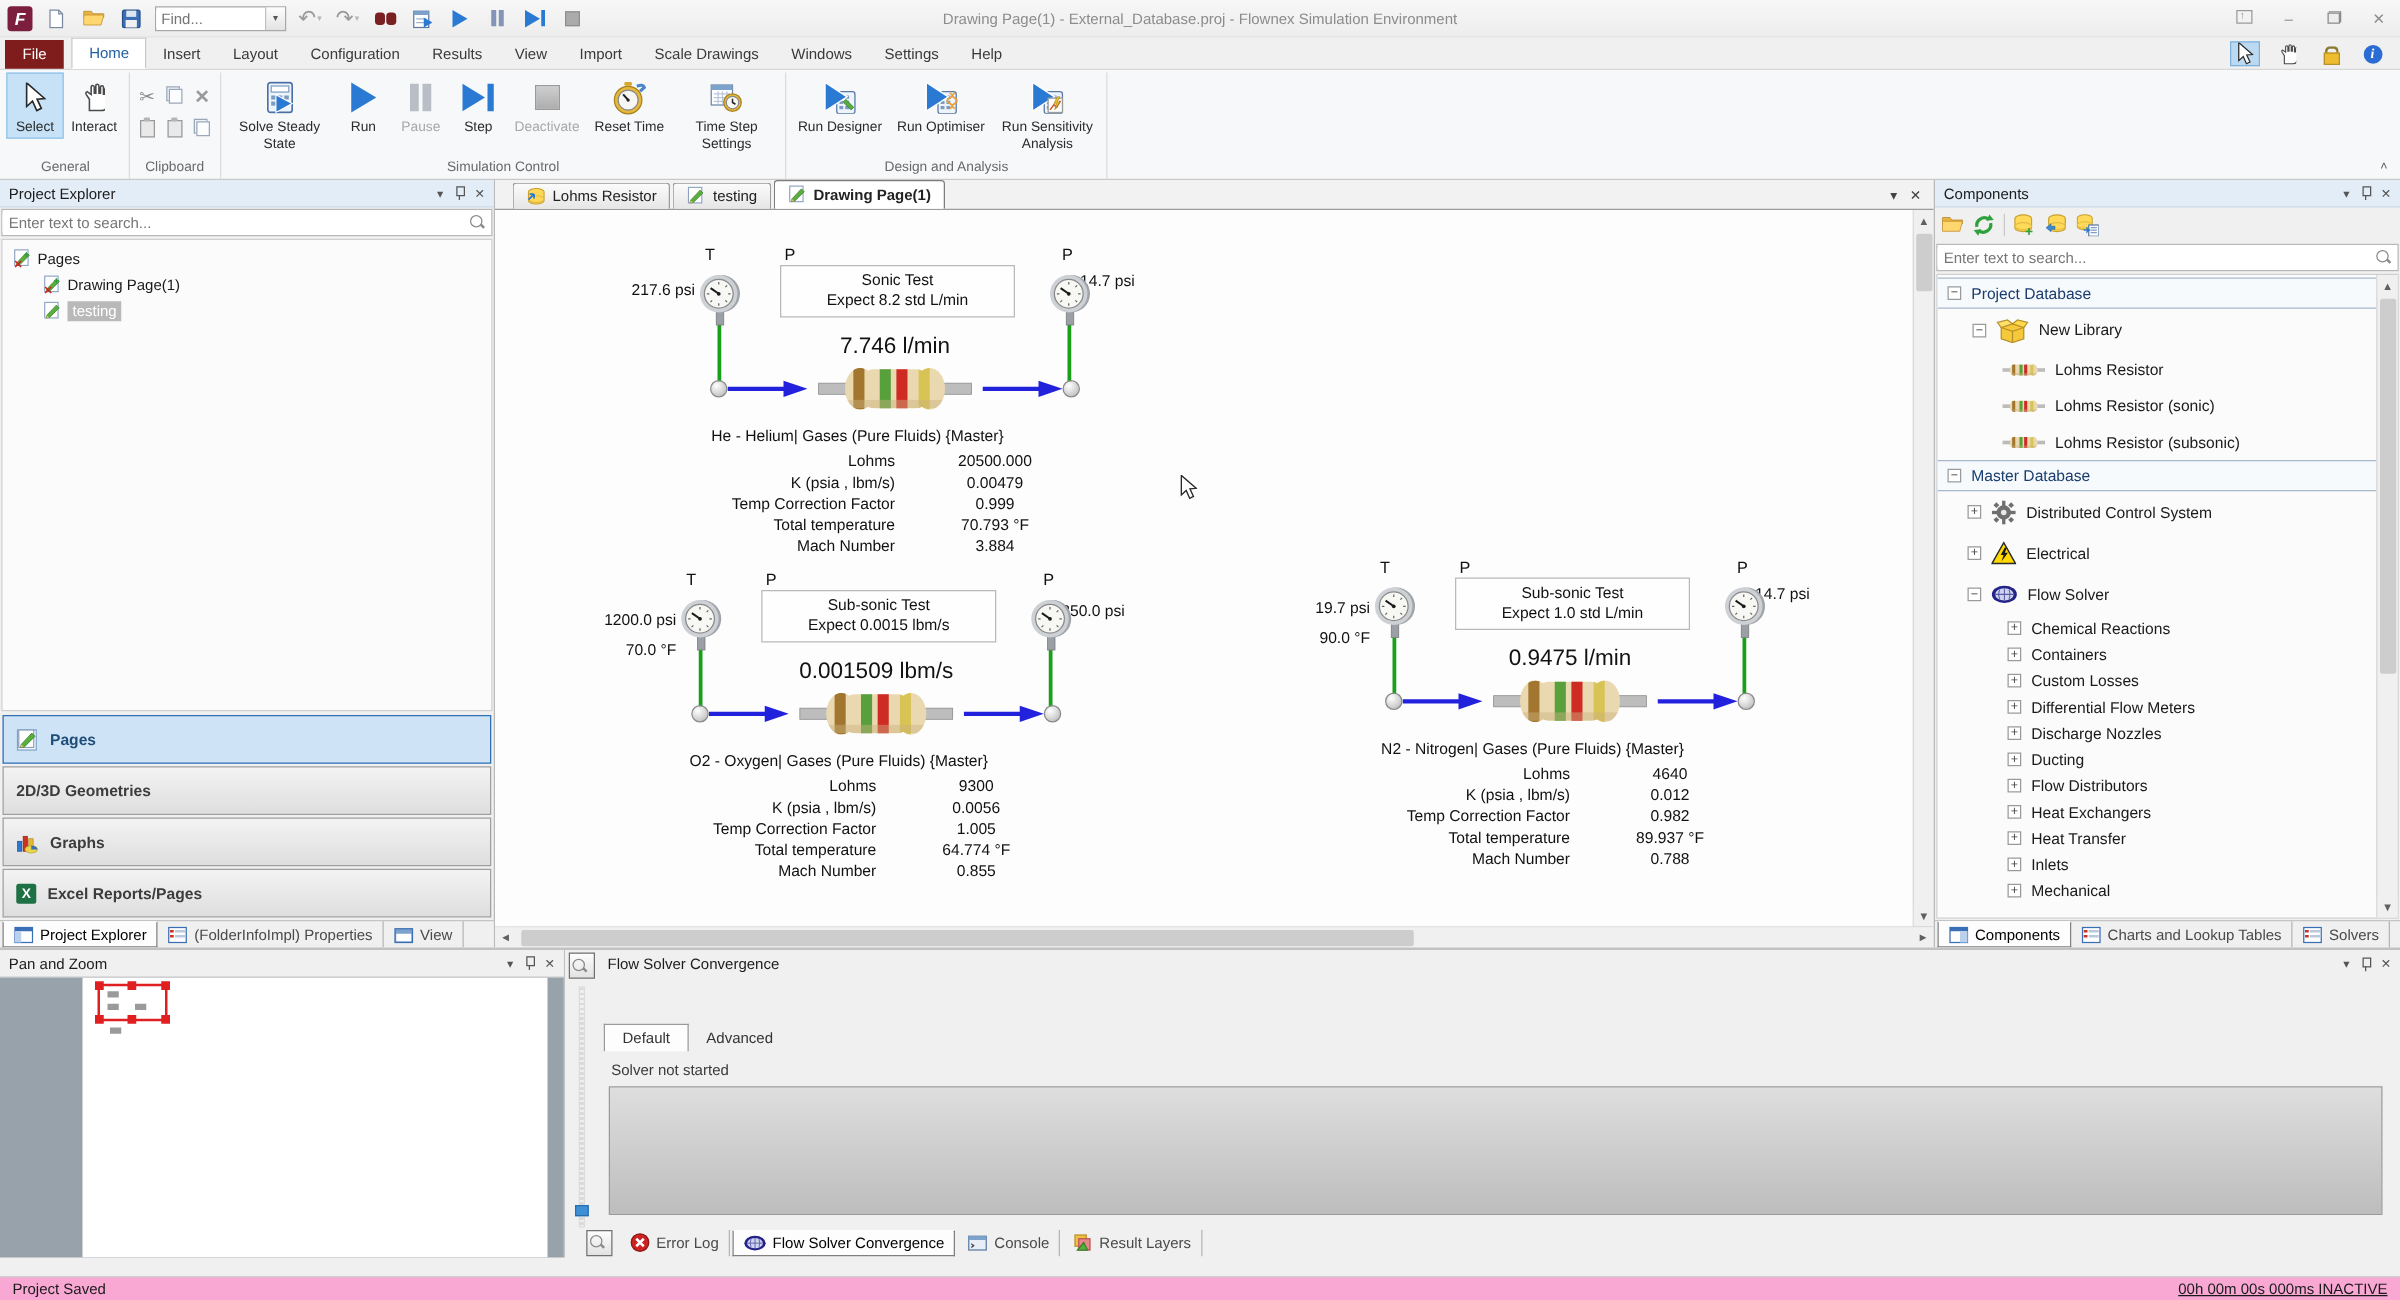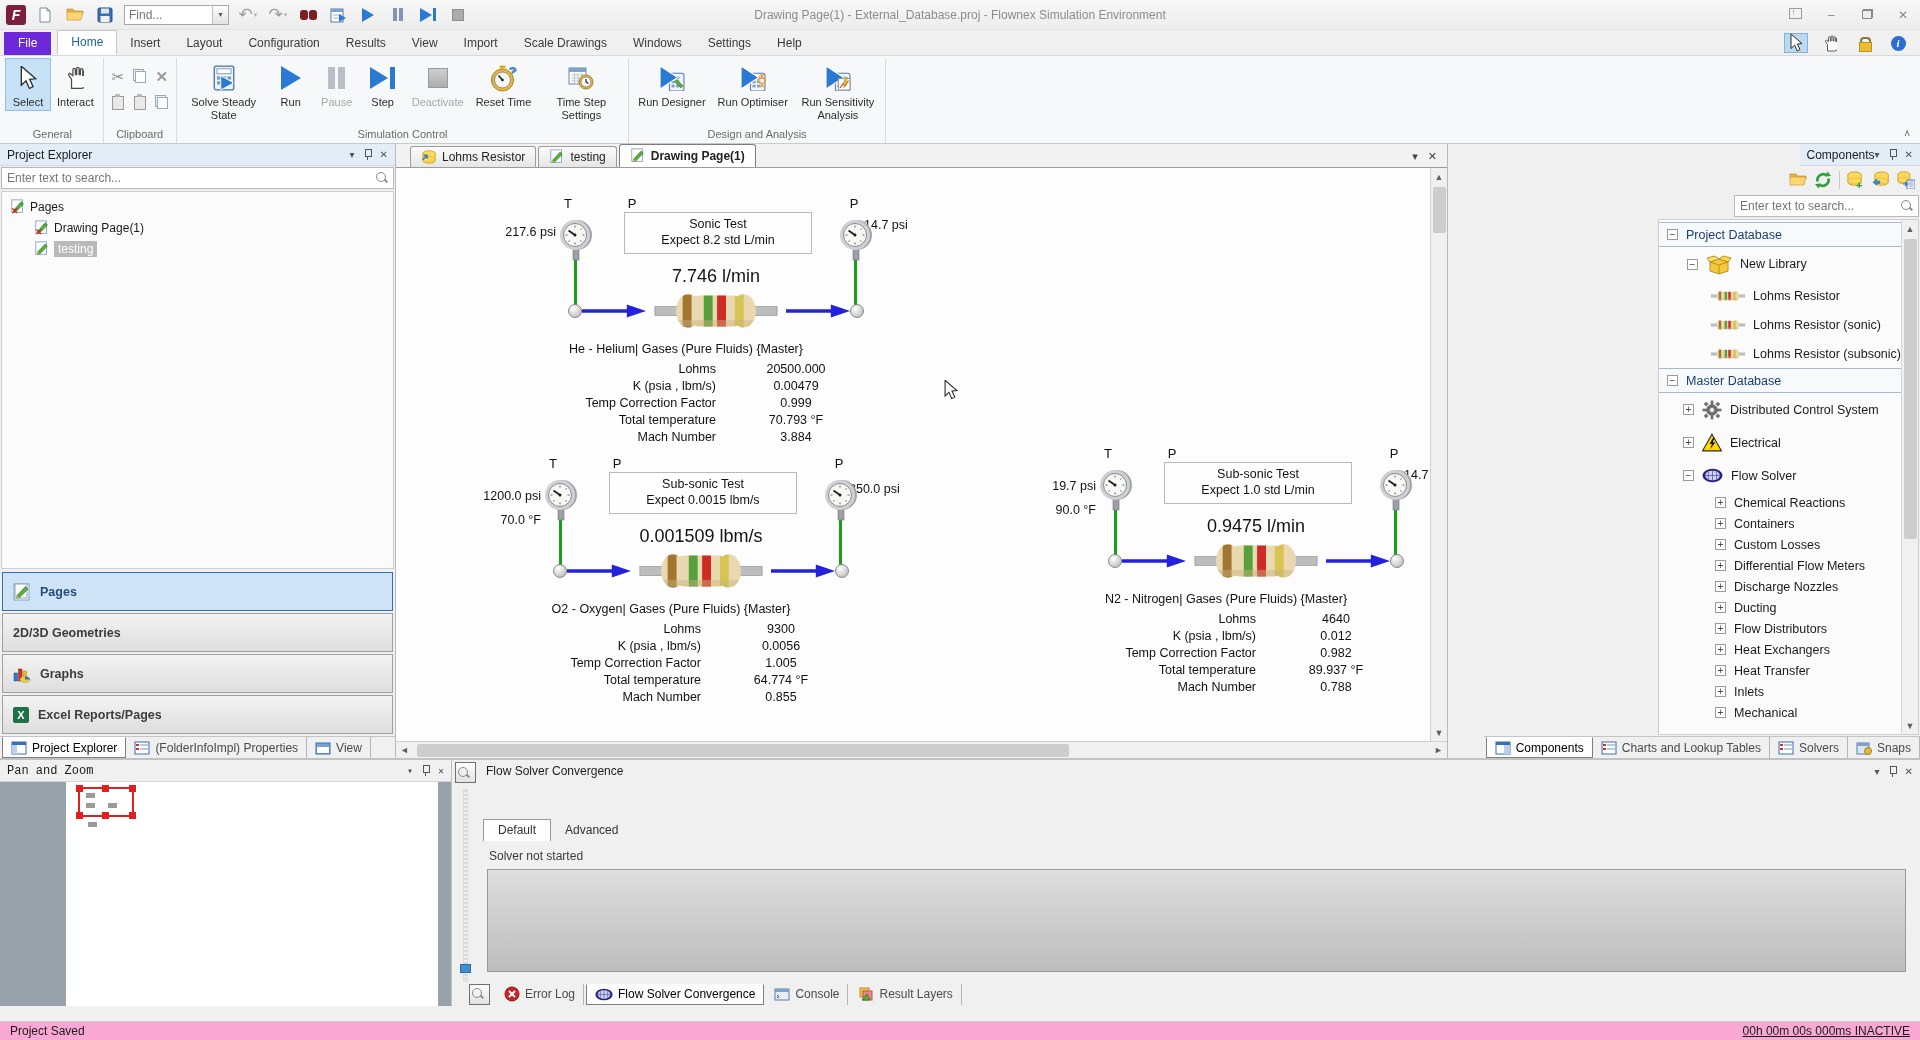--- a/index.html
+++ b/index.html
@@ -26,21 +26,21 @@
   .win-ctrls { margin-left:auto; display:flex; gap:14px; align-items:center; color:#8a8a8a; font-size:12px;}
   .win-ctrls .wc { width:22px; text-align:center; }
   .restore-sq { position:relative; width:11px;height:10px;display:inline-block;}
   .restore-sq:before{content:"";position:absolute;right:0;top:0;width:8px;height:7px;border:1px solid #8a8a8a;}
   .restore-sq:after{content:"";position:absolute;left:0;bottom:0;width:8px;height:7px;border:1px solid #8a8a8a;background:#ededed;}
   .panelup { width:13px;height:11px;border:1px solid #9a9a9a;display:inline-block;position:relative;}
   .panelup:before{content:"↑";position:absolute;left:2px;top:-2px;font-size:9px;color:#9a9a9a;}
 
   
   #menubar { height:26px; display:flex; align-items:flex-end; background:#f0f0f0; border-bottom:1px solid #d8d8d8; padding-left:4px;}
-  .file-tab { background:#6d28d9; color:#fff; padding:4px 14px 5px; font-size:12px; margin-right:6px;}
+  .file-tab { background:#7f1d1d; color:#fff; padding:4px 14px 5px; font-size:12px; margin-right:6px;}
   .menu-tab { padding:4px 13px 5px; color:#3a3a3a; font-size:12px; }
   .menu-tab.active { background:#fff; border:1px solid #c8c8c8; border-bottom:1px solid #fff; color:#1e5f9e; }
   .menu-right { margin-left:auto; display:flex; align-items:center; gap:10px; padding:0 10px 2px;}
   .mr-btn{width:24px;height:20px;display:flex;align-items:center;justify-content:center;}
   .mr-btn.sel{background:#bcd9f2;border:1px solid #7fb2dd;}
   .lock-i{width:11px;height:13px;position:relative;display:inline-block;}
   .lock-i:before{content:"";position:absolute;left:1px;top:0;width:7px;height:6px;border:2px solid #8a7b30;border-bottom:none;border-radius:4px 4px 0 0;}
   .lock-i:after{content:"";position:absolute;left:0;top:5px;width:11px;height:8px;background:#eebc2f;border:1px solid #b8902a;}
   .info-i{width:15px;height:15px;border-radius:50%;background:#2b6cd4;color:#fff;font-family:"Liberation Serif",serif;font-style:italic;font-weight:bold;font-size:11px;display:flex;align-items:center;justify-content:center;}
 
@@ -120,37 +120,37 @@
   .pipe { position:absolute; left:112px; top:100px; width:296px; height:30px; display:flex; align-items:center;}
   .node { width:14px; height:14px; border-radius:50%; background:radial-gradient(circle at 35% 30%,#ffffff,#c9c9c9 70%,#9a9a9a); border:1px solid #888; flex:0 0 auto; z-index:2;}
   .arrow { flex:1; height:14px; }
   .res-svg { flex:0 0 auto; }
   .fluid { position:absolute; left:0; top:146px; width:460px; text-align:center; font-size:12.5px; color:#111;}
   .kv { position:absolute; left:0; top:166px; display:grid; grid-template-columns:260px 140px; column-gap:10px; row-gap:3px; font-size:12.5px; color:#111;}
   .kv .k { text-align:right; } .kv .v { text-align:center; }
   #mouse-cursor { position:absolute; left:548px; top:212px; }
 
   
-  #right-panel { width:473px; background:#f0f0f0; border-left:1px solid #b9b9b9; display:flex; flex-direction:column;align-items:flex-end;}
+  #right-panel { width:373px; background:#f0f0f0; border-left:1px solid #b9b9b9; display:flex; flex-direction:column;}
   #comp-toolbar { height:28px; display:flex; align-items:center; gap:7px; padding:0 5px; }
   .tb-sep { width:1px; height:18px; background:#c9c9c9; }
   #comp-tree { flex:1; background:#fbfbfb; border:1px solid #cfcfcf; margin:1px; overflow:hidden; display:flex;}
   #comp-tree-inner { flex:1; padding-top:2px; overflow:hidden;}
   .sect-band { height:25px; display:flex; align-items:center; gap:8px; border:1px solid #a9b9cc; border-left:none; border-right:none; background:#f7fafd; color:#1a3d6e; font-size:12.5px; padding-left:8px;}
   .expander { width:11px; height:11px; border:1px solid #9a9a9a; background:#fff; color:#444; font-size:10px; line-height:9px; text-align:center; flex:0 0 auto;}
   .ct-row { display:flex; align-items:center; gap:8px; font-size:12.5px; color:#1a1a1a;}
   .ct-lib { height:34px; padding-left:28px;}
   .ct-item { height:29px; padding-left:52px;}
   .ct-master { height:33px; padding-left:24px;}
   .ct-child { height:21px; padding-left:56px;}
   .ct-scroll { width:17px; background:#f0f0f0; border-left:1px solid #d5d5d5; display:flex; flex-direction:column; align-items:center;}
 
   
   #bottom { height:246px; position:relative; background:#f0f0f0; border-top:2px solid #c2c2c2;}
-  #panzoom { position:absolute; left:0; top:0; width:452px; height:246px; display:flex; flex-direction:column; border-right:1px solid #c0c0c0;font-family:Liberation Mono, monospace;}
+  #panzoom { position:absolute; left:0; top:0; width:452px; height:246px; display:flex; flex-direction:column; border-right:1px solid #c0c0c0;}
   #pz-content { flex:1; background:#98a2ab; position:relative; overflow:hidden;}
   #pz-page { position:absolute; left:66px; top:0; width:372px; height:100%; background:#fff;}
   #pz-sel { position:absolute; left:12px; top:5px; width:56px; height:30px; border:2px solid #e02020; }
   .pz-handle { position:absolute; width:7px; height:7px; background:#e02020;}
   .pz-mark { position:absolute; width:9px; height:5px; background:#9a9a9a;}
   #pz-strip { position:absolute; left:452px; top:0; width:27px; height:222px; background:#f0f0f0; display:flex; flex-direction:column; align-items:center; padding-top:2px;}
   .zoom-btn { width:21px; height:21px; border:1px solid #707070; background:linear-gradient(#fdfdfd,#e2e2e2); display:flex; align-items:center; justify-content:center;}
   #pz-track { flex:1; width:5px; margin-top:6px; background:repeating-linear-gradient(#d9d9d9 0 2px,#f0f0f0 2px 4px); border:1px solid #dcdcdc; position:relative;}
   #pz-thumb { position:absolute; left:-4px; bottom:8px; width:11px; height:9px; background:#3f8fd6; border:1px solid #2a6cab;}
   #conv { position:absolute; left:479px; top:0; right:0; height:222px; display:flex; flex-direction:column;}

